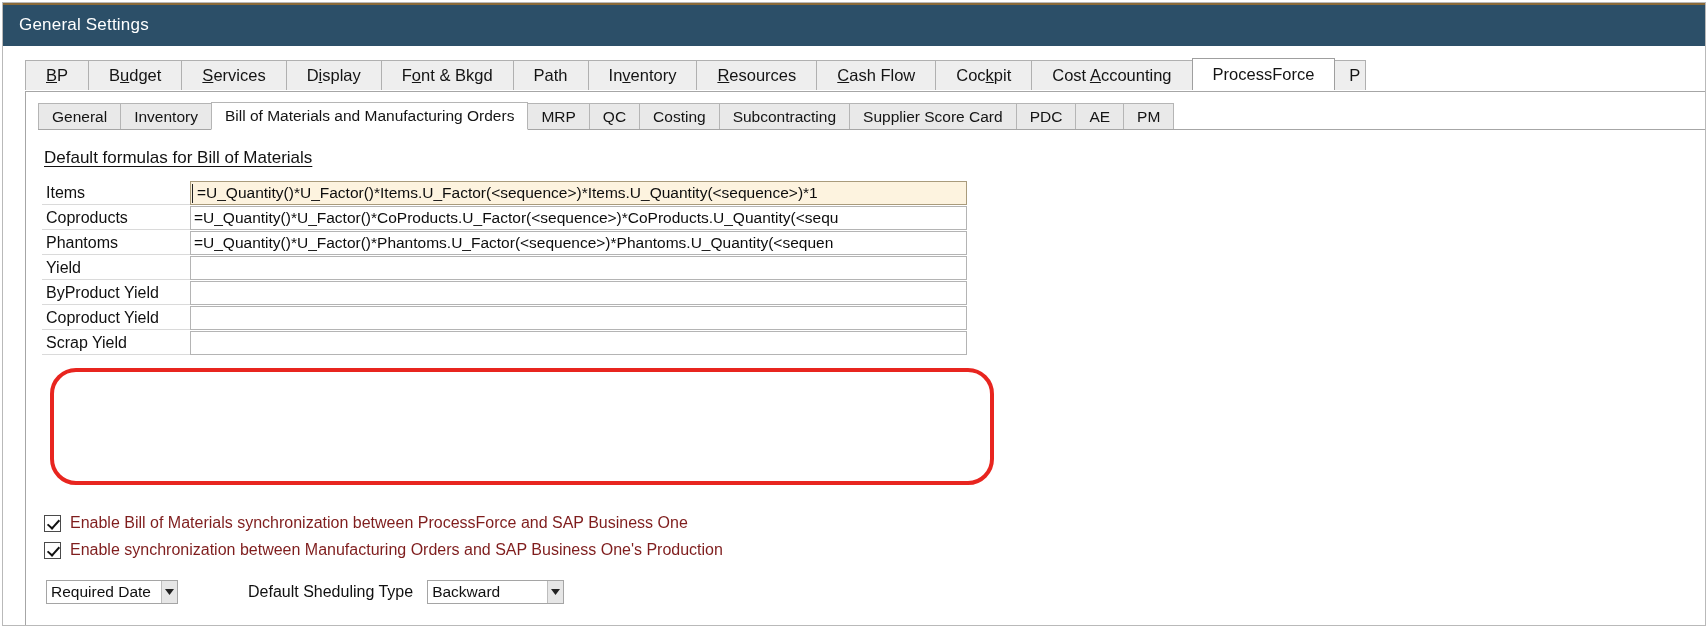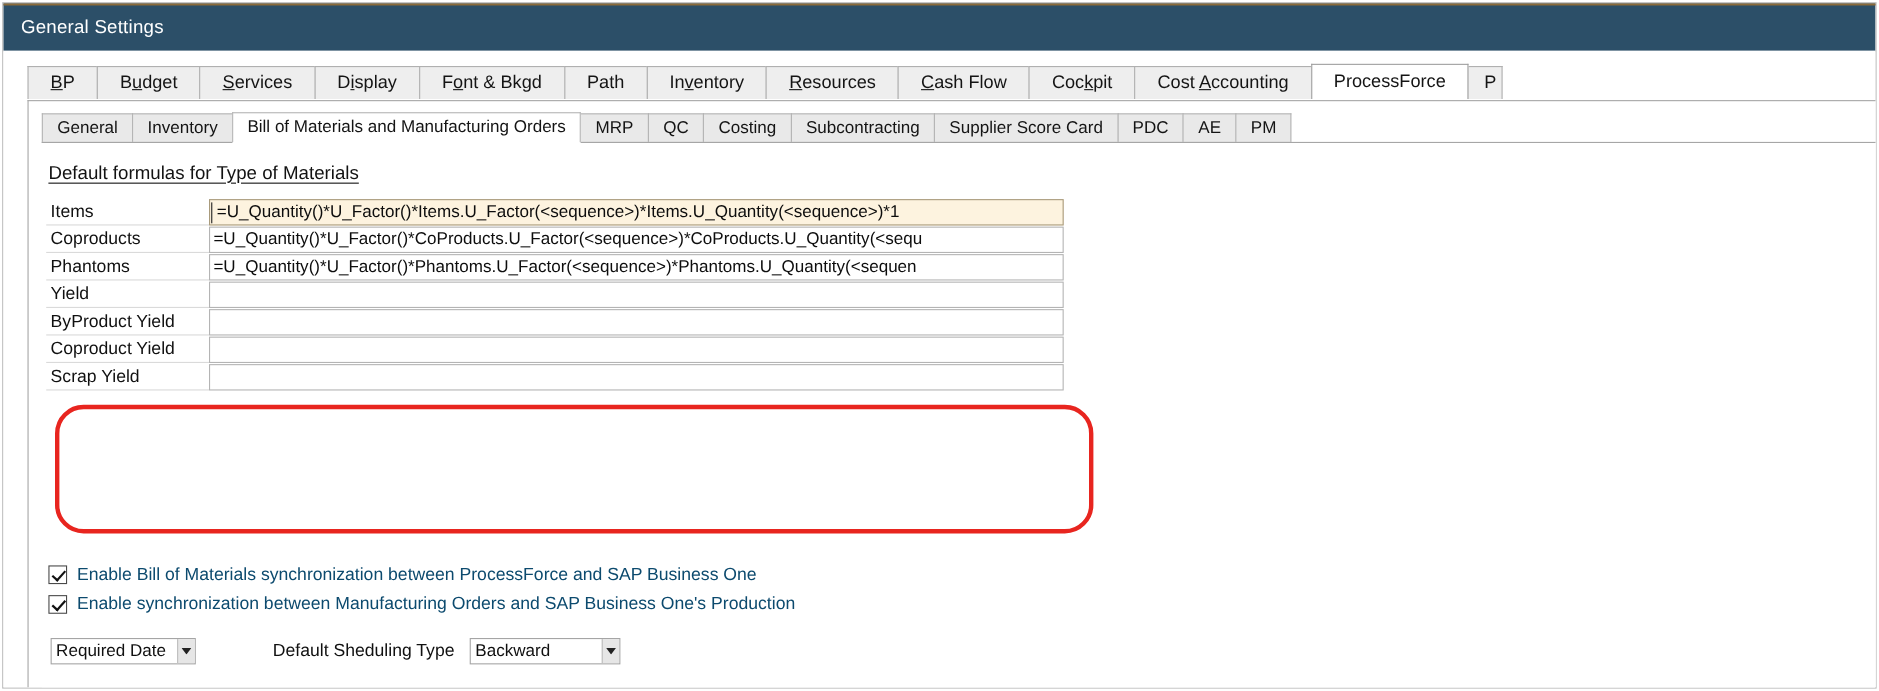--- a/index.html
+++ b/index.html
@@ -213,22 +213,23 @@
     border: 4px solid #e8251f;
     border-radius: 26px;
     pointer-events: none;
     z-index: 9;
   }
 
   
   .check-row {
     position: absolute;
     display: flex;
+    align-items: center;
     font-size: 16px;
-    color: #0c4a6e;
+    color: #7f1d1d;
   }
   .cbox {
     width: 17px; height: 17px;
     border: 1px solid #4a4a4a;
     background: #ffffff;
     margin-right: 9px;
     position: relative;
     flex: 0 0 17px;
   }
   .cbox.checked::after {
@@ -379,21 +380,21 @@
           <div class="tab-sub">
             <span>AE</span>
           </div>
           <div class="tab-sub">
             <span>PM</span>
           </div>
         </div>
 
       <div class="subpanel">
 
-        <div class="section-title">Default formulas for Type of Materials</div>
+        <div class="section-title">Default formulas for Bill of Materials</div>
 
         <div class="formula-grid" id="formula-grid">
             <div class="frow">
               <div class="fr-label">Items</div>
               <div class="fr-field focused"><span class="ftext">=U_Quantity()*U_Factor()*Items.U_Factor(&lt;sequence&gt;)*Items.U_Quantity(&lt;sequence&gt;)*1</span></div>
             </div>
             <div class="frow">
               <div class="fr-label">Coproducts</div>
               <div class="fr-field"><span class="ftext">=U_Quantity()*U_Factor()*CoProducts.U_Factor(&lt;sequence&gt;)*CoProducts.U_Quantity(&lt;sequ</span></div>
             </div>

